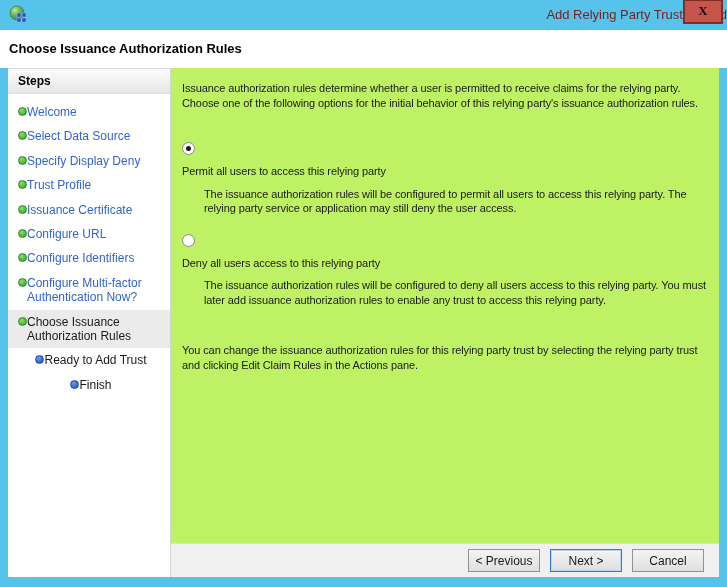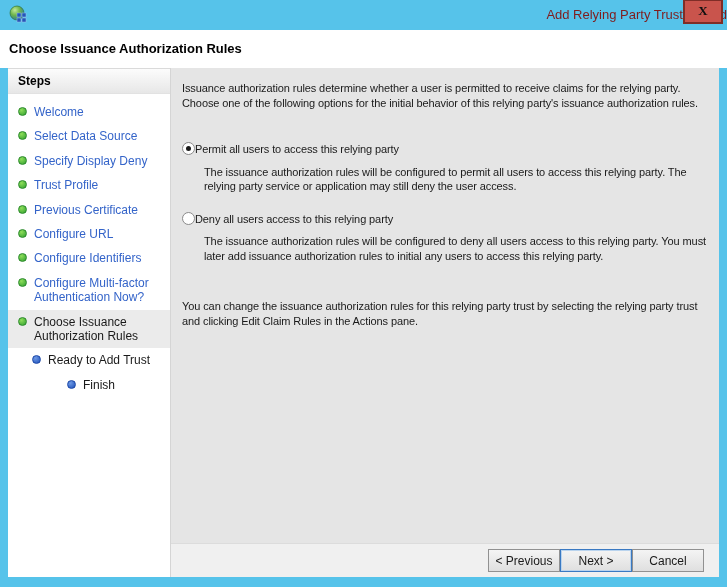--- a/index.html
+++ b/index.html
@@ -42,39 +42,39 @@
     background: #ffffff;
   }
   .header-title {
     padding: 11px 0 0 9px;
     font-size: 13px; font-weight: bold; color: #000;
   }
 
   
   .bodyarea {
     position: absolute; top: 68px; left: 8px; right: 8px; bottom: 10px;
-    display: flex; background: #e5e5e5;
+    display: flex; background: #bef264;
   }
 
   
   .sidebar {
     width: 163px; flex: none;
     background: #ffffff;
     border-right: 1px solid #d5d5d5;
   }
   .steps-header {
     border-top: 1px solid #dadada;
     border-bottom: 1px solid #e2e2e2;
     background: linear-gradient(#fcfcfc, #e7e7e7);
     font-size: 12px; font-weight: bold; color: #000;
     padding: 5px 0 5px 10px;
   }
   .steps-list { padding-top: 6px; }
   .step {
-    display: flex; gap: 7px;
+    display: flex; gap: 0;
     padding: 5px 6px 5px 10px;
     font-size: 12px; line-height: 1.2;
     cursor: default;
   }
   .bullet {
     width: 9px; height: 9px; border-radius: 50%;
     flex: none; margin-top: 2px;
   }
   .step.completed .bullet, .step.current .bullet {
     background: radial-gradient(circle at 35% 30%, #8ede5a, var(--bullet_completed, #2f9e2f));
@@ -89,22 +89,22 @@
   .step.upcoming { color: #1a1a1a; justify-content: center; }
 
   
   .content {
     flex: 1; position: relative;
     font-size: 11px; letter-spacing: -0.1px; line-height: 1.32;
   }
   .content-inner { padding: 13px 12px 0 11px; }
   .intro { margin-bottom: 32px; }
   .option-row {
-    display: flex; align-items: flex-start;
-    margin-bottom: 8px; cursor: default;
+    display: flex; gap: 9px; align-items: flex-start;
+    margin-bottom: 8px; cursor: default; flex-direction: column;
   }
   .radio {
     width: 13px; height: 13px; border-radius: 50%;
     border: 1px solid #8a8a8a; background: #fff;
     flex: none; position: relative; margin-top: 0;
   }
   .radio .dot {
     display: none;
     position: absolute; left: 3px; top: 3px;
     width: 5px; height: 5px; border-radius: 50%;
@@ -113,21 +113,21 @@
   .radio.selected .dot { display: block; }
   .option-desc { margin: 0 0 18px 22px; max-width: 508px; }
   .note { margin-top: 36px; max-width: 520px; }
 
   
   .button-bar {
     position: absolute; left: 0; right: 0; bottom: 0; height: 34px;
     background: #f0f0f0;
     border-top: 1px solid #dcdcdc;
     display: flex; align-items: center; justify-content: flex-end;
-    gap: 0; padding-right: 15px;
+    gap: 10px; padding-right: 15px;
   }
   .btn {
     width: 72px; height: 23px;
     font-family: "Liberation Sans", sans-serif;
     font-size: 12px; color: #1a1a1a;
     background: linear-gradient(#f4f4f4, #dfdfdf);
     border: 1px solid #919191;
     text-align: center; line-height: 20px;
     cursor: pointer;
   }
@@ -185,21 +185,21 @@
         <div class="step completed">
           <span class="bullet"></span>
           <span class="step-label">Specify Display Deny</span>
         </div>
         <div class="step completed">
           <span class="bullet"></span>
           <span class="step-label">Trust Profile</span>
         </div>
         <div class="step completed">
           <span class="bullet"></span>
-          <span class="step-label">Previous Certificate</span>
+          <span class="step-label">Issuance Certificate</span>
         </div>
         <div class="step completed">
           <span class="bullet"></span>
           <span class="step-label">Configure URL</span>
         </div>
         <div class="step completed">
           <span class="bullet"></span>
           <span class="step-label">Configure Identifiers</span>
         </div>
         <div class="step completed">
@@ -237,21 +237,21 @@
             <span class="option-label">Permit all users to access this relying party</span>
           </div>
           <div class="option-desc">The issuance authorization rules will be configured to permit all users to access this relying party. The relying party service or application may still deny the user access.</div>
         </div>
 
         <div class="option">
           <div class="option-row">
             <span class="radio"></span>
             <span class="option-label">Deny all users access to this relying party</span>
           </div>
-          <div class="option-desc">The issuance authorization rules will be configured to deny all users access to this relying party. You must later add issuance authorization rules to initial any users to access this relying party.</div>
+          <div class="option-desc">The issuance authorization rules will be configured to deny all users access to this relying party. You must later add issuance authorization rules to enable any trust to access this relying party.</div>
         </div>
 
         <div class="note">You can change the issuance authorization rules for this relying party trust by selecting the relying party trust and clicking Edit Claim Rules in the Actions pane.</div>
       </div>
 
       <div class="button-bar">
         <button class="btn">&lt; Previous</button>
         <button class="btn default">Next &gt;</button>
         <button class="btn">Cancel</button>
       </div>

